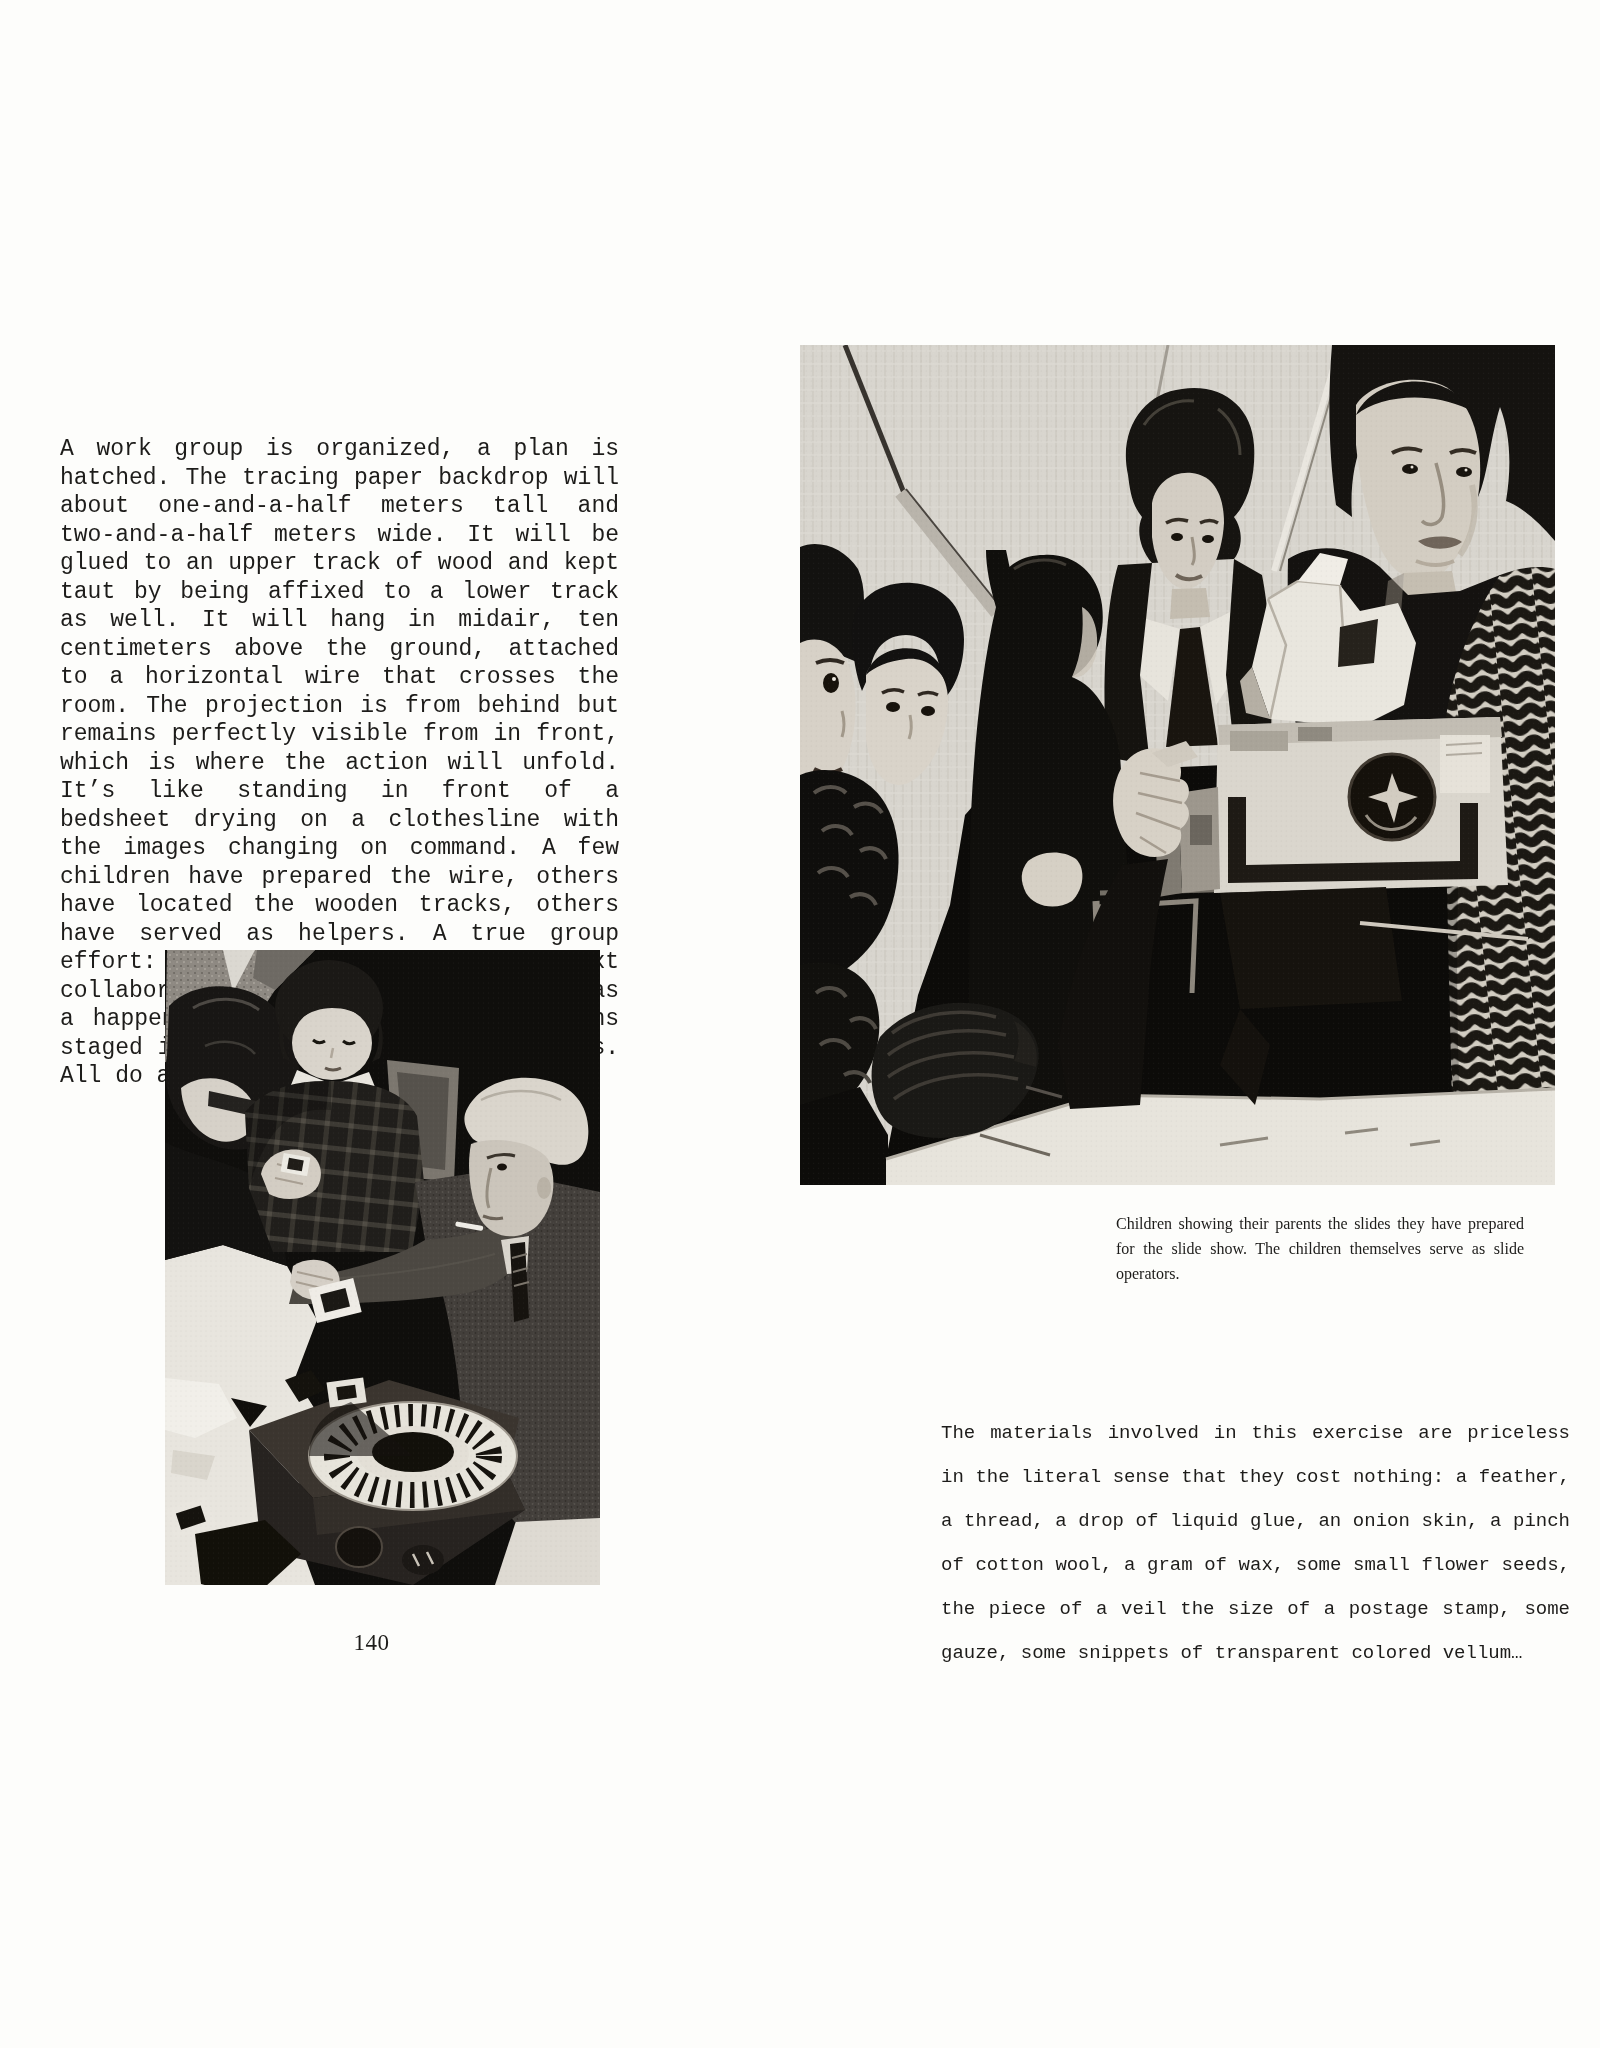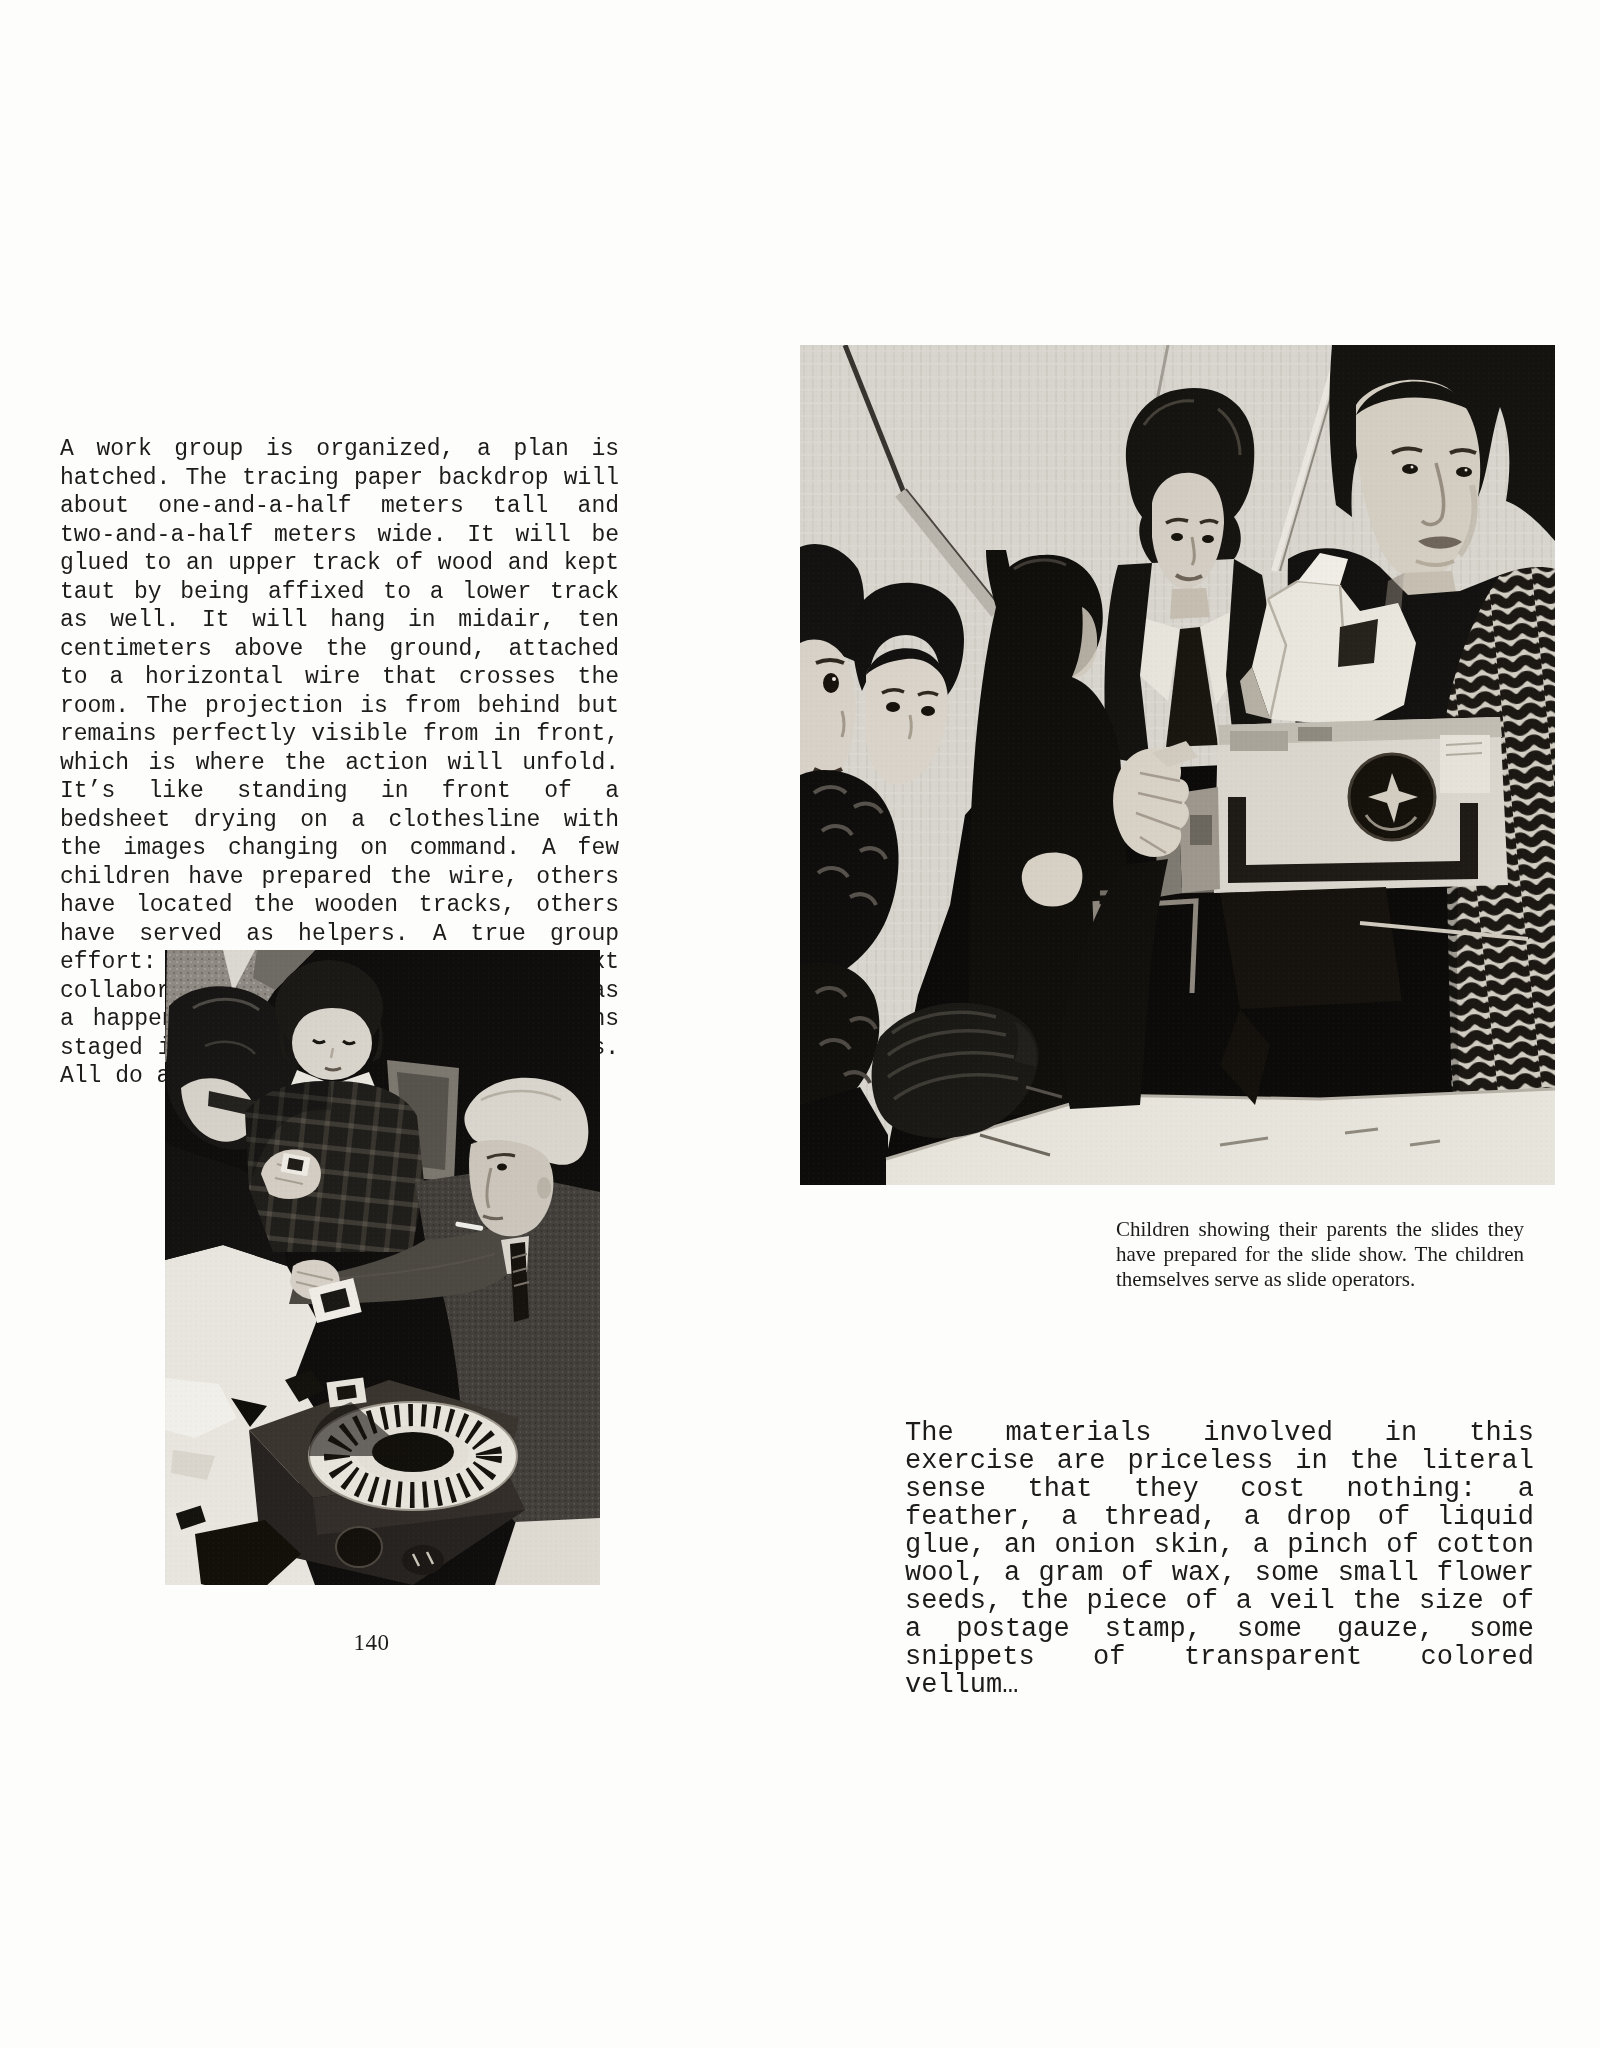--- a/index.html
+++ b/index.html
@@ -6,24 +6,24 @@
   body{
     width:1600px;height:2048px;position:relative;
     background:#fdfdfb;
     font-family:"Liberation Serif", serif;
     color:#1d1c1a;
     -webkit-font-smoothing:antialiased;
   }
   .spread{position:absolute;inset:0;}
   .para{position:absolute;text-align:justify;font-family:Liberation Mono, monospace;}
   .para-left{left:60px;top:412px;width:559px;font-size:23px;line-height:28.5px;}
-  .para-right{left:905px;top:1392px;width:629px;font-size:27px;line-height:28px;}
+  .para-right{left:941px;top:1392px;width:629px;font-size:19px;line-height:44px;}
   .caption{
     position:absolute;left:1116px;top:1196px;width:408px;
-    font-size:21px;line-height:24.8px;text-align:justify;
+    font-size:16px;line-height:24.8px;text-align:justify;
   }
   .pagenum{position:absolute;font-size:23px;letter-spacing:0.5px;}
   .pagenum-left{left:154px;width:435px;top:1630px;text-align:center;}
   .pagenum-right{left:905px;width:629px;top:1632px;text-align:center;}
   figure{margin:0;position:absolute;overflow:hidden;}
   .photo-left{left:165px;top:950px;width:435px;height:635px;}
   .photo-right{left:800px;top:345px;width:755px;height:840px;}
   figure svg{display:block;width:100%;height:100%;}
 </style>
 </head>

